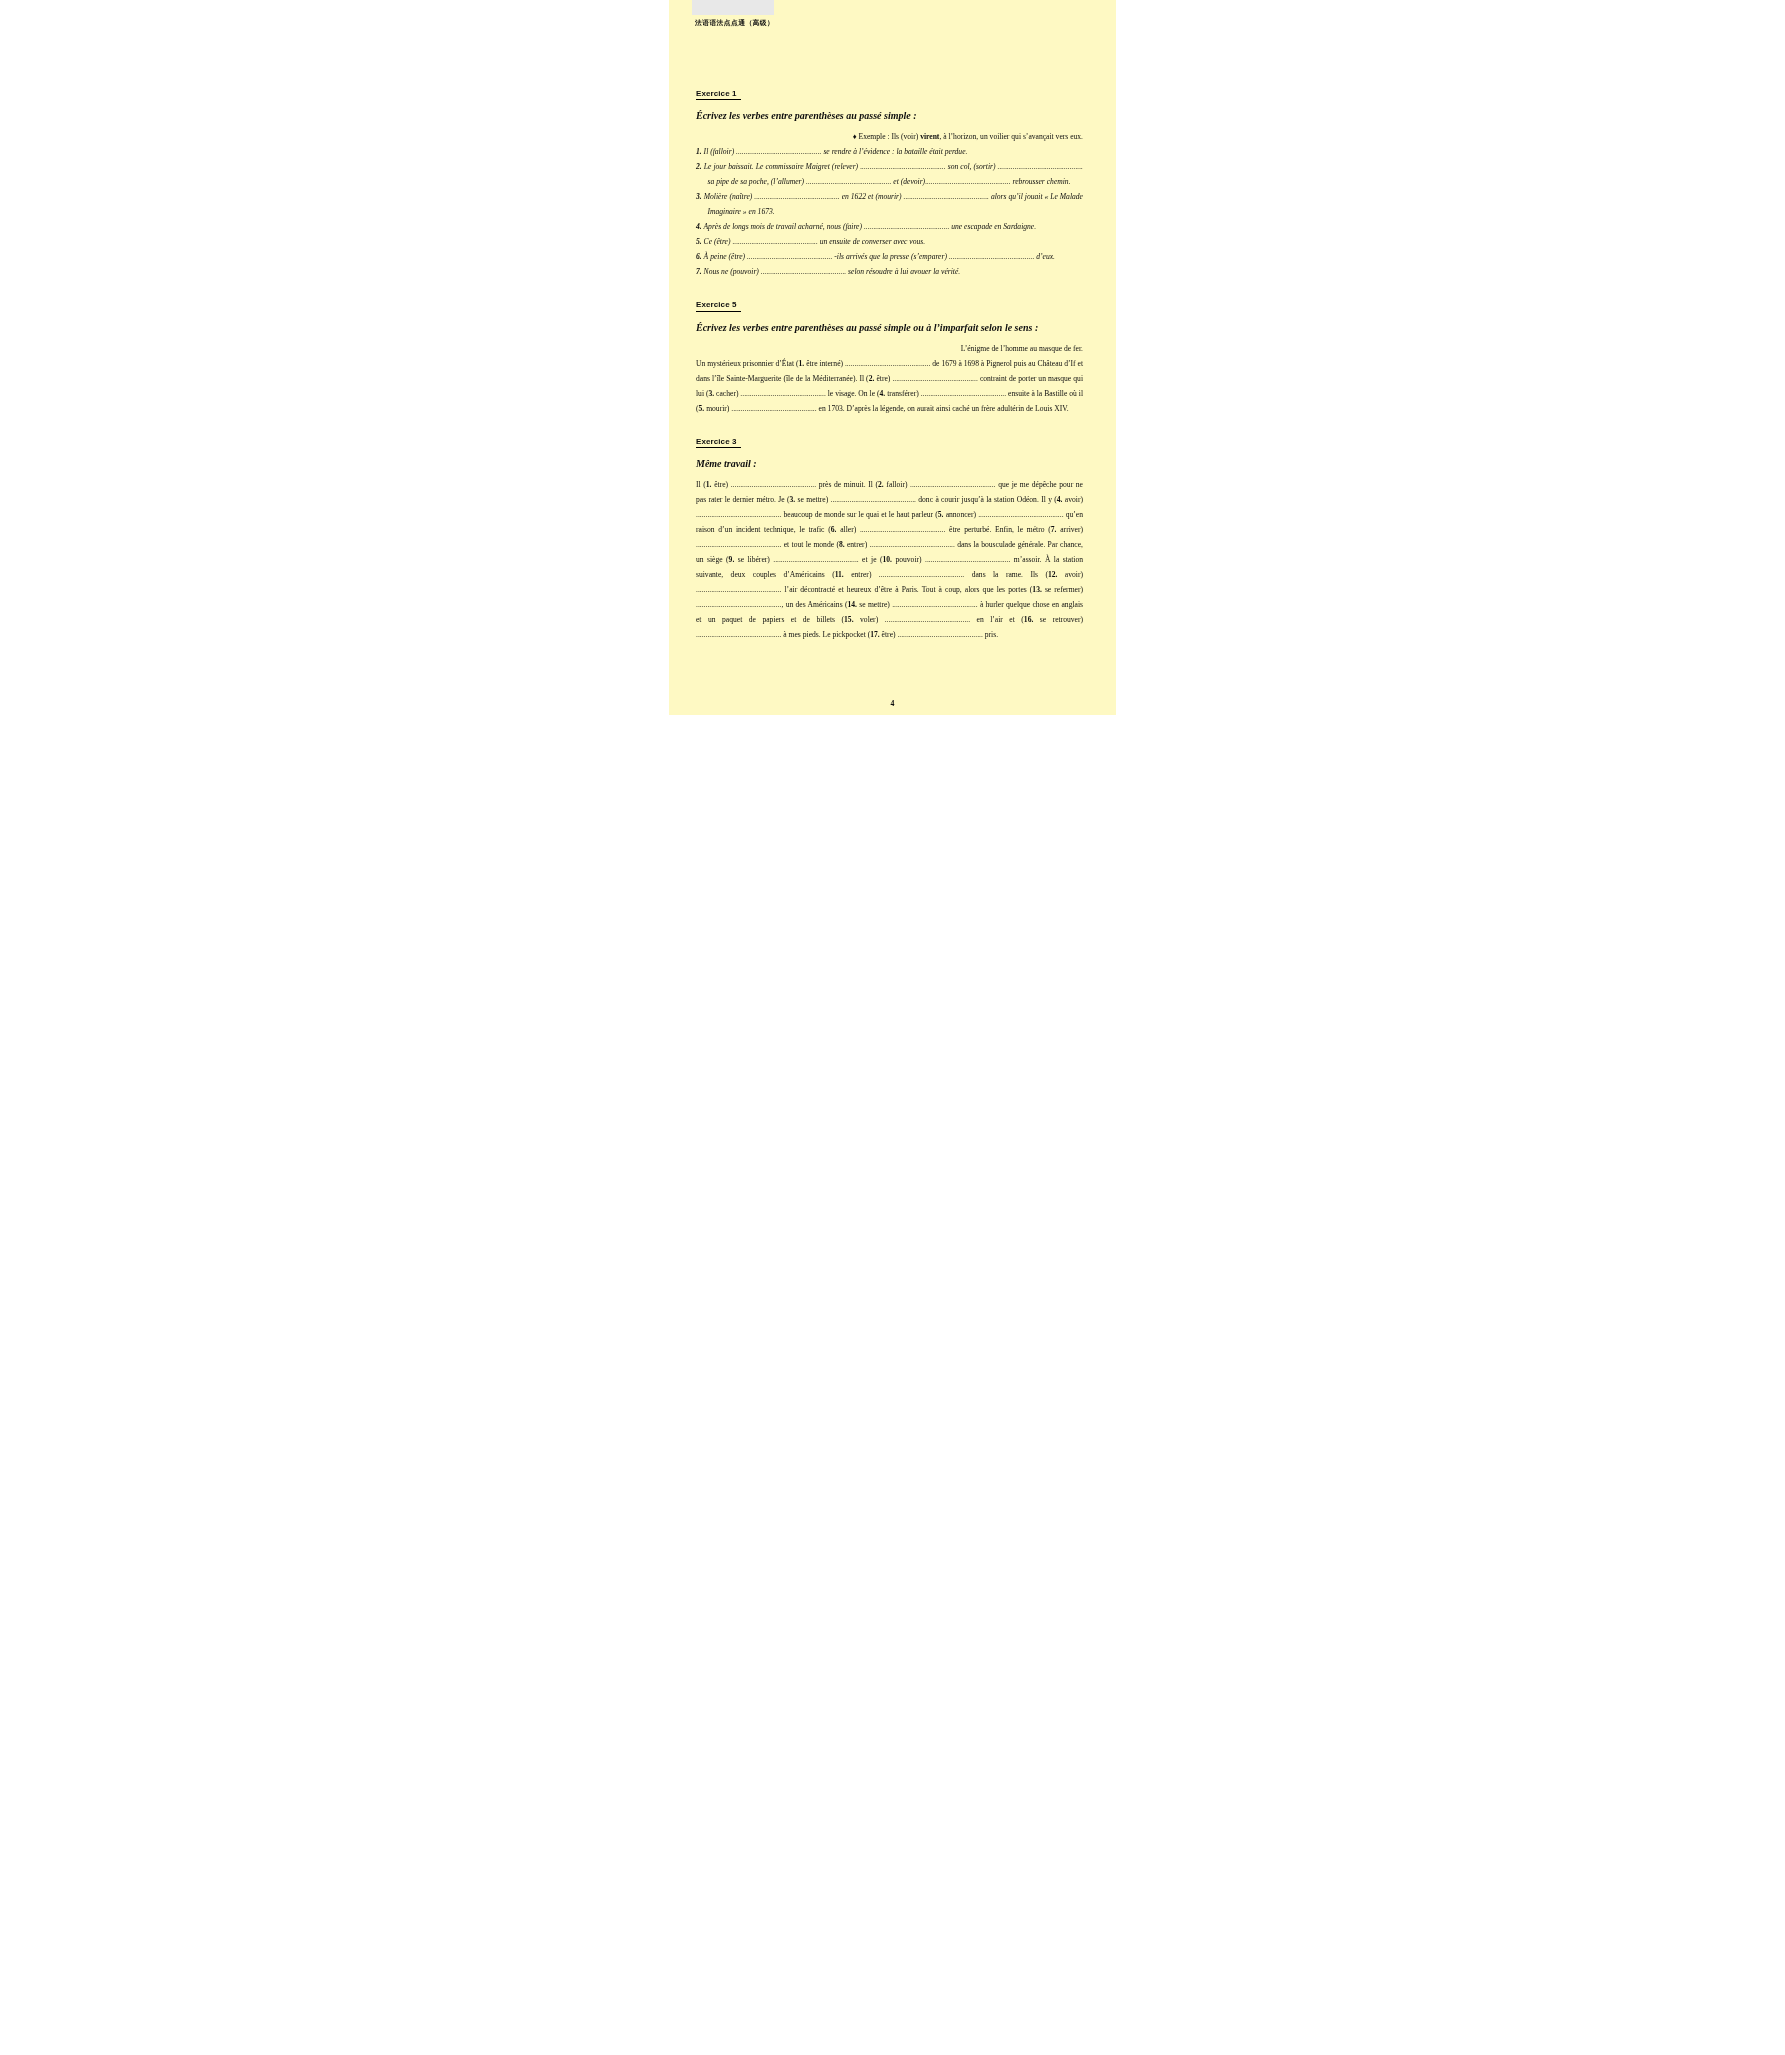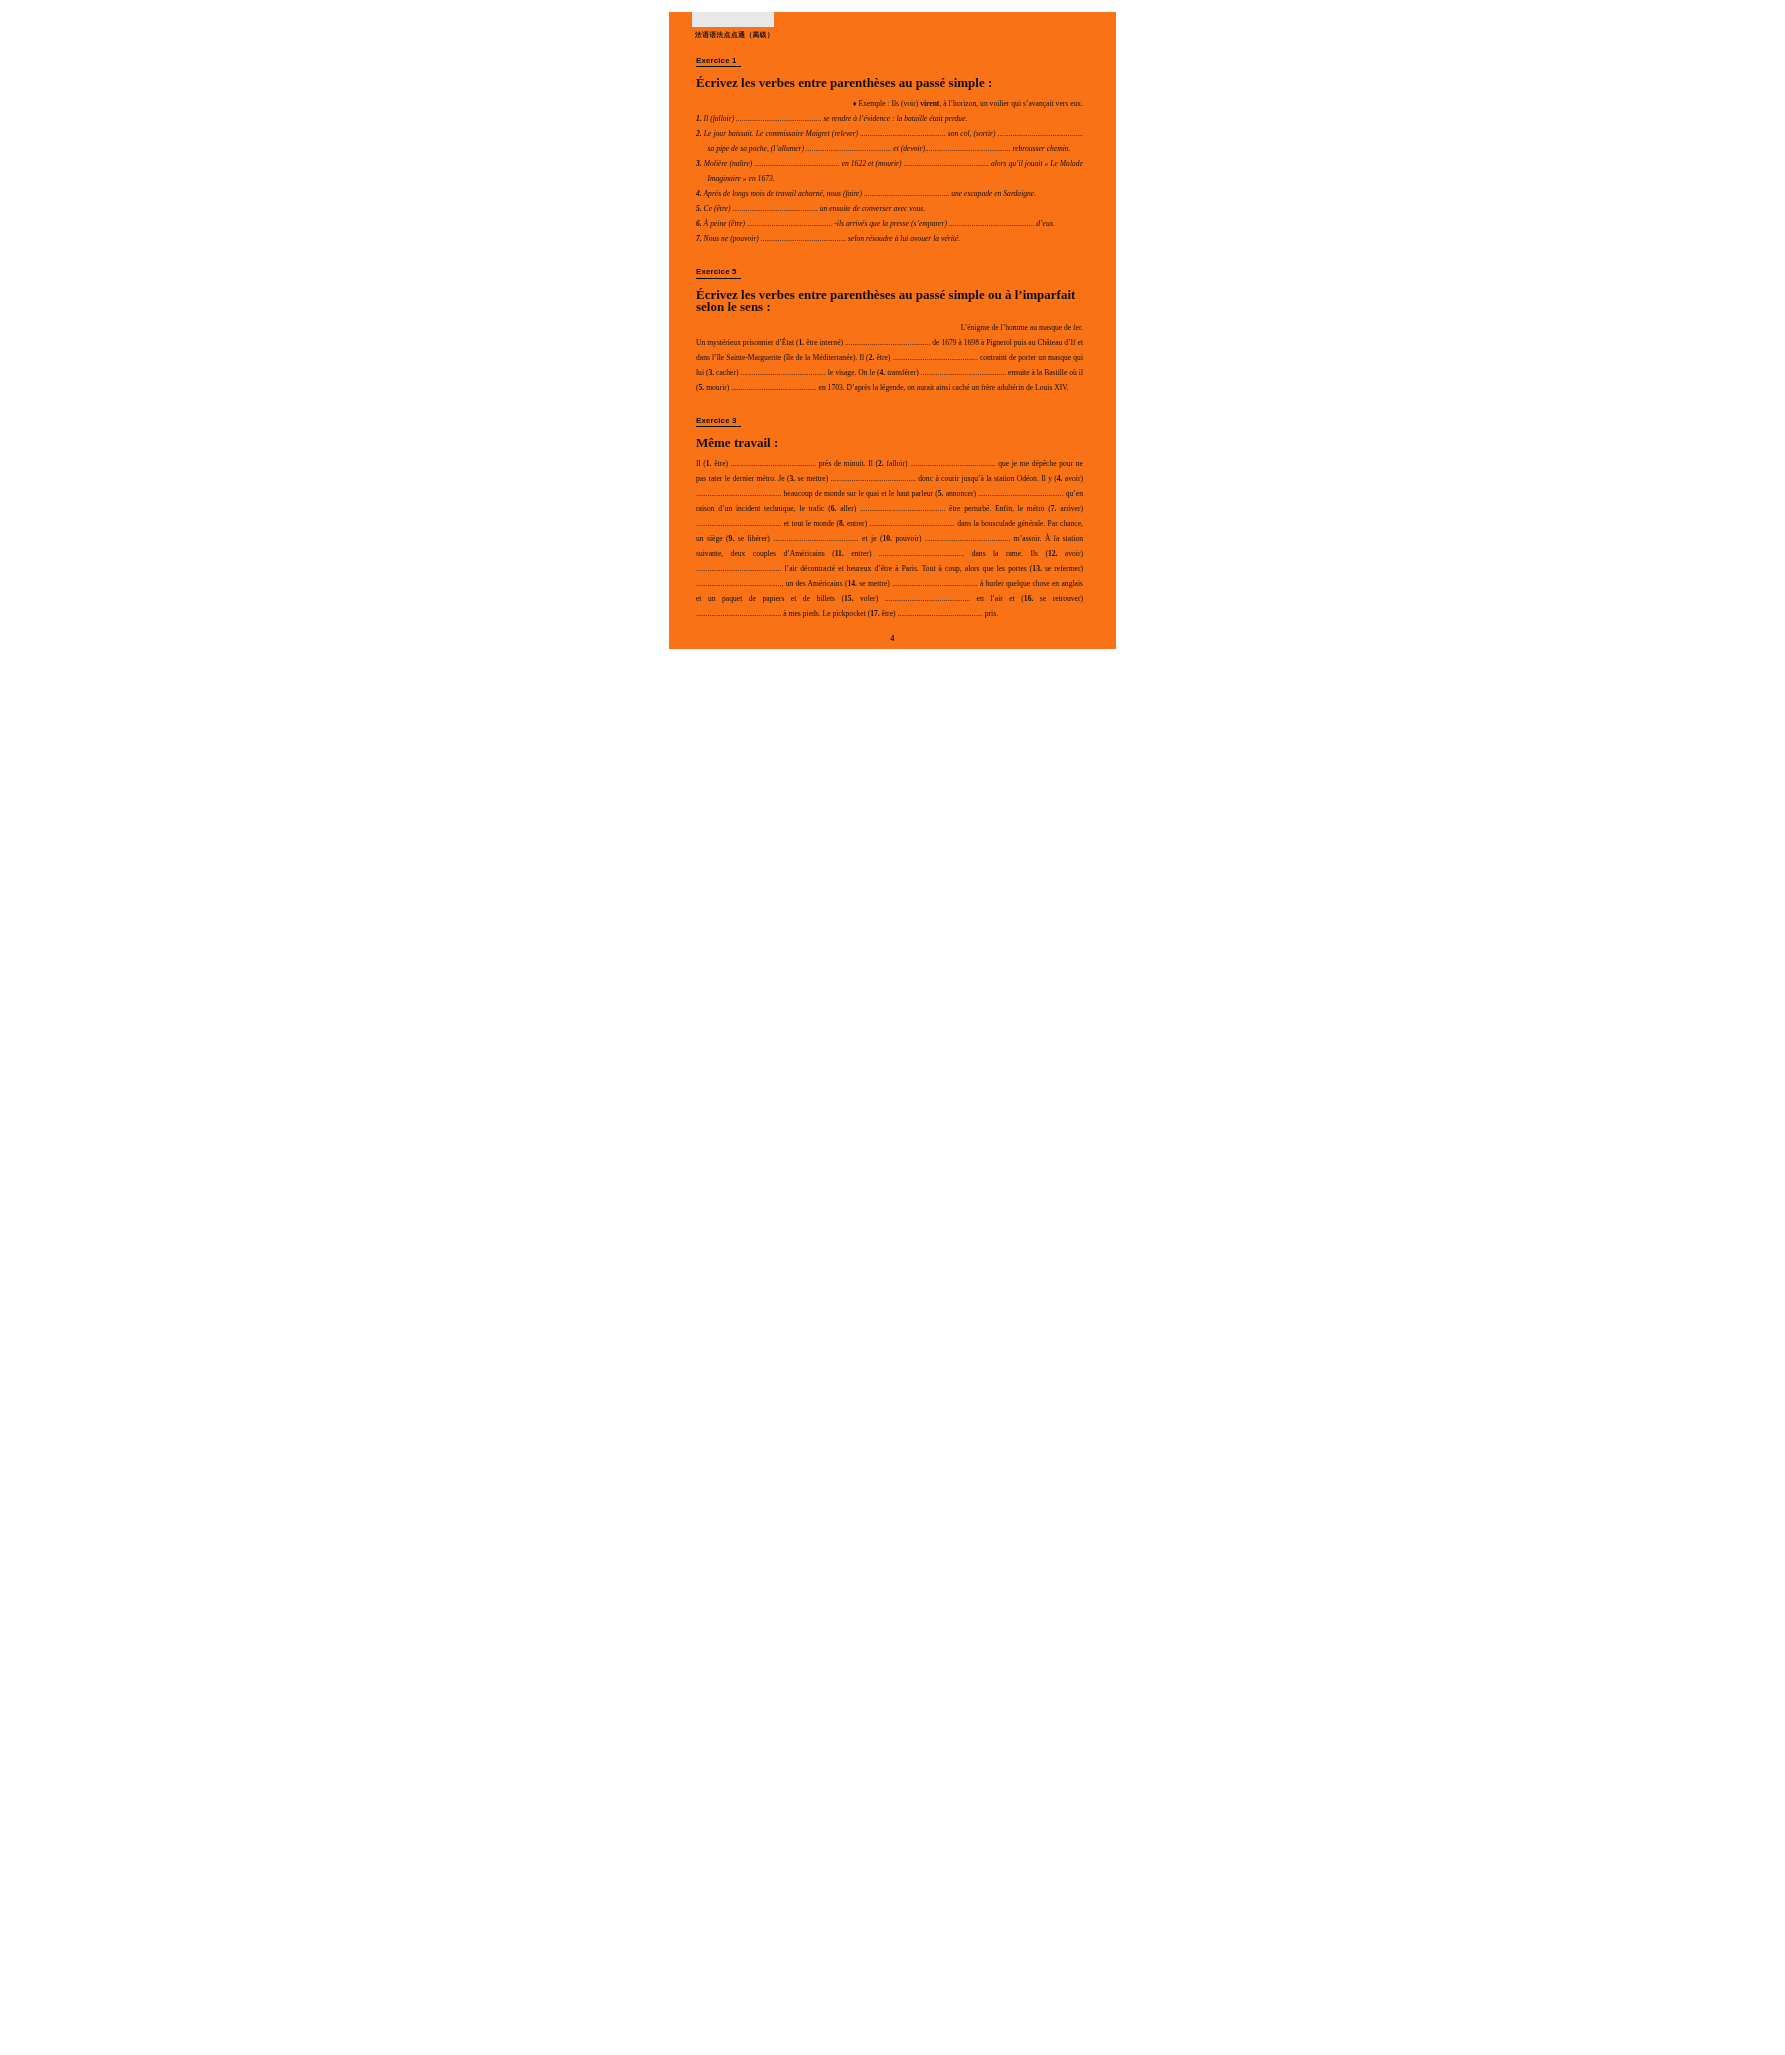--- a/index.html
+++ b/index.html
@@ -1,26 +1,27 @@
 <!DOCTYPE html>
 <html style="font-size:6.6px"><head>
 <meta charset="utf-8">
 <style>
   html, body { margin: 0; padding: 0; background: #ffffff; }
   .page {
     width: 447px;
     min-height: 632px;
-    margin: 12px auto;
-    background: #f97316;
+    margin: 0 auto;
+    background: #fef9c3;
     position: relative;
     display: flex;
     flex-direction: column;
     font-family: "Liberation Serif", "DejaVu Serif", "DejaVu Sans", serif;
     color: #0e0e0e;
     box-sizing: border-box;
+    gap: 45px;
   }
   .header-box {
     position: absolute;
     top: 0; left: 23.4px;
     width: 82px; height: 15px;
     background: #e8e8e8;
   }
   .header-title {
     position: absolute;
     top: 18px; left: 26px;
@@ -37,22 +38,23 @@
     margin: 0;
     font-family: "Liberation Sans", "DejaVu Sans", sans-serif;
     font-size: 8px;
     font-weight: 700;
     letter-spacing: 0.1px;
     border-bottom: 1.4px solid #000;
     padding: 0 4.1px 1.2px 0;
   }
   .instruction {
     margin: 10px 0 0 0;
-    font-size: 13px;
+    font-size: 10px;
     font-weight: 700;
+    font-style: italic;
     line-height: 12.3px;
   }
   .ex-body { margin-top: 6.6px; font-size: 7.6px; line-height: 15px; }
   .ex-body p { margin: 0; }
   .line { text-align: justify; }
   .hang { padding-left: 11.5px; text-indent: -11.5px; font-style: italic; }
   .example { text-align: right; }
   .subtitle { text-align: right; }
   .para { text-align: justify; }
   .b { font-weight: 700; }

